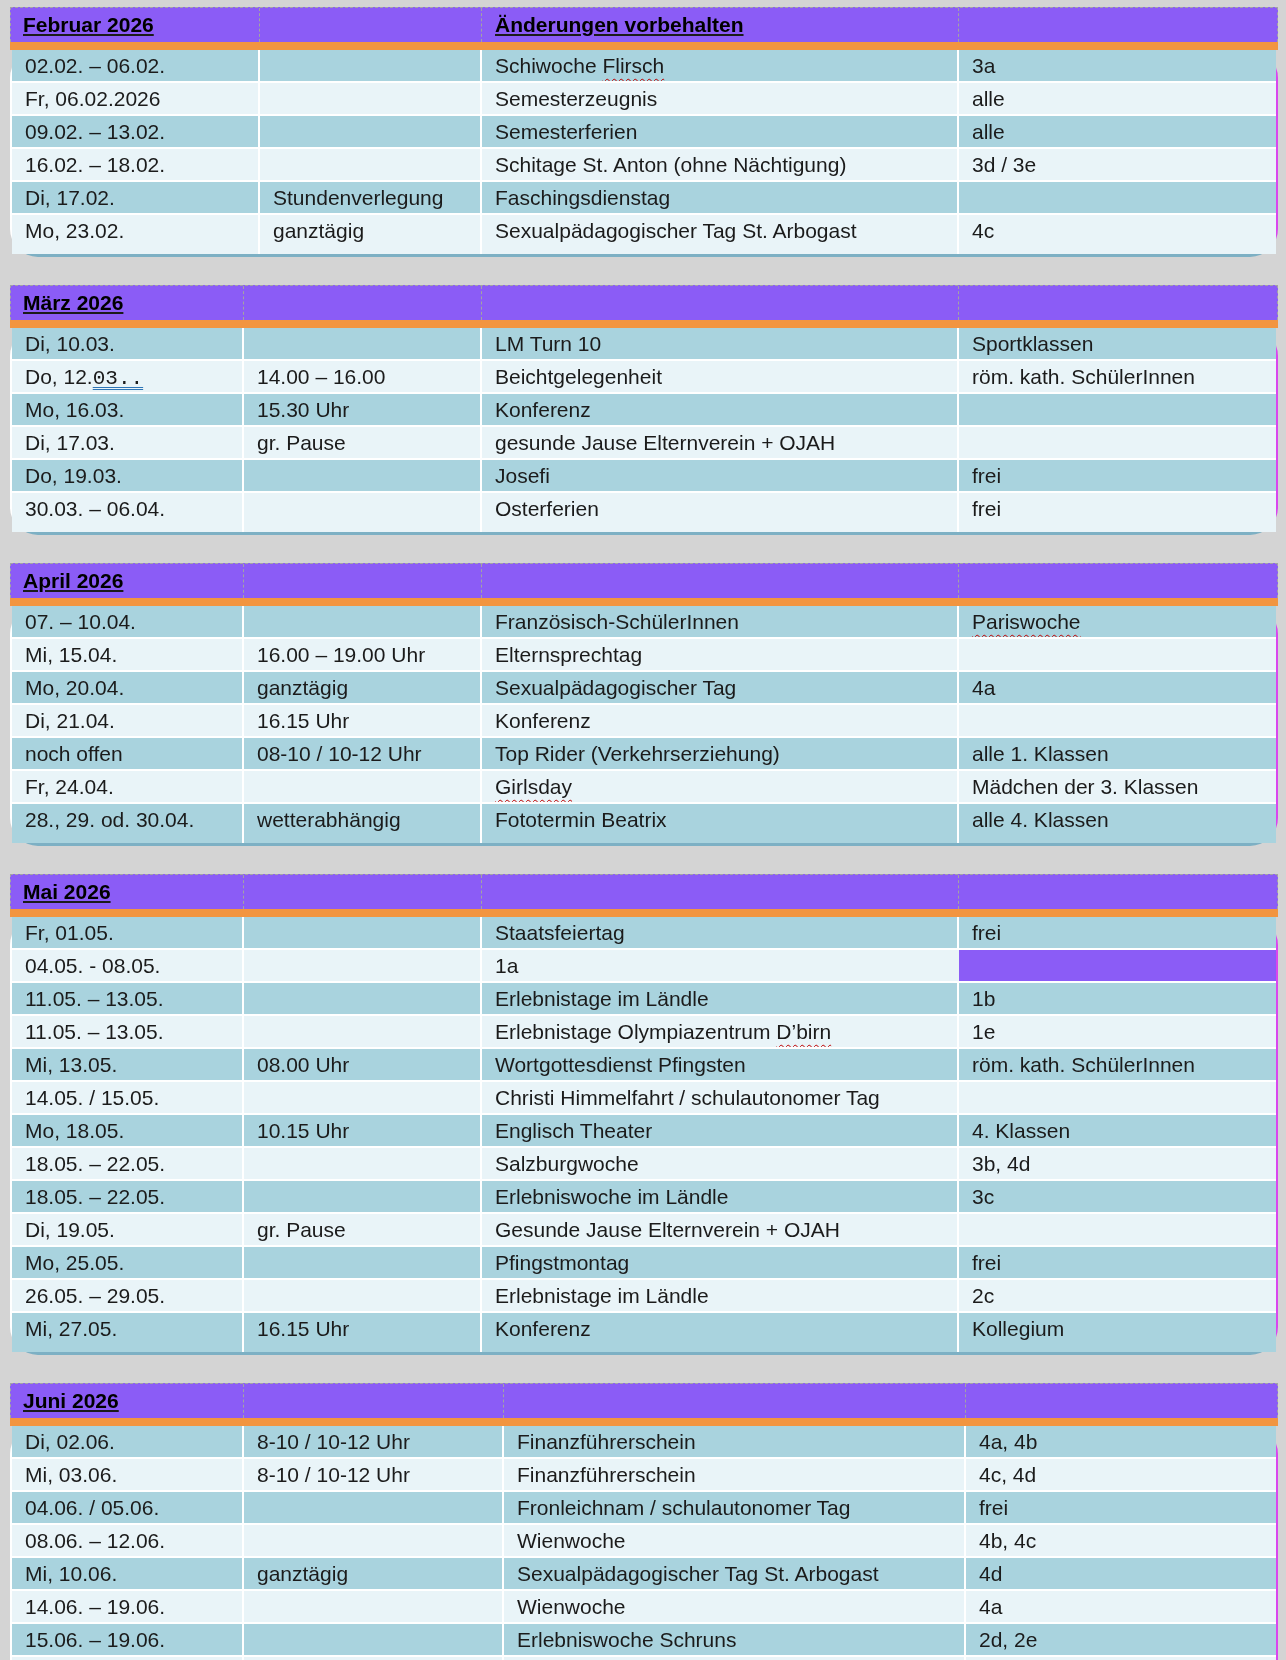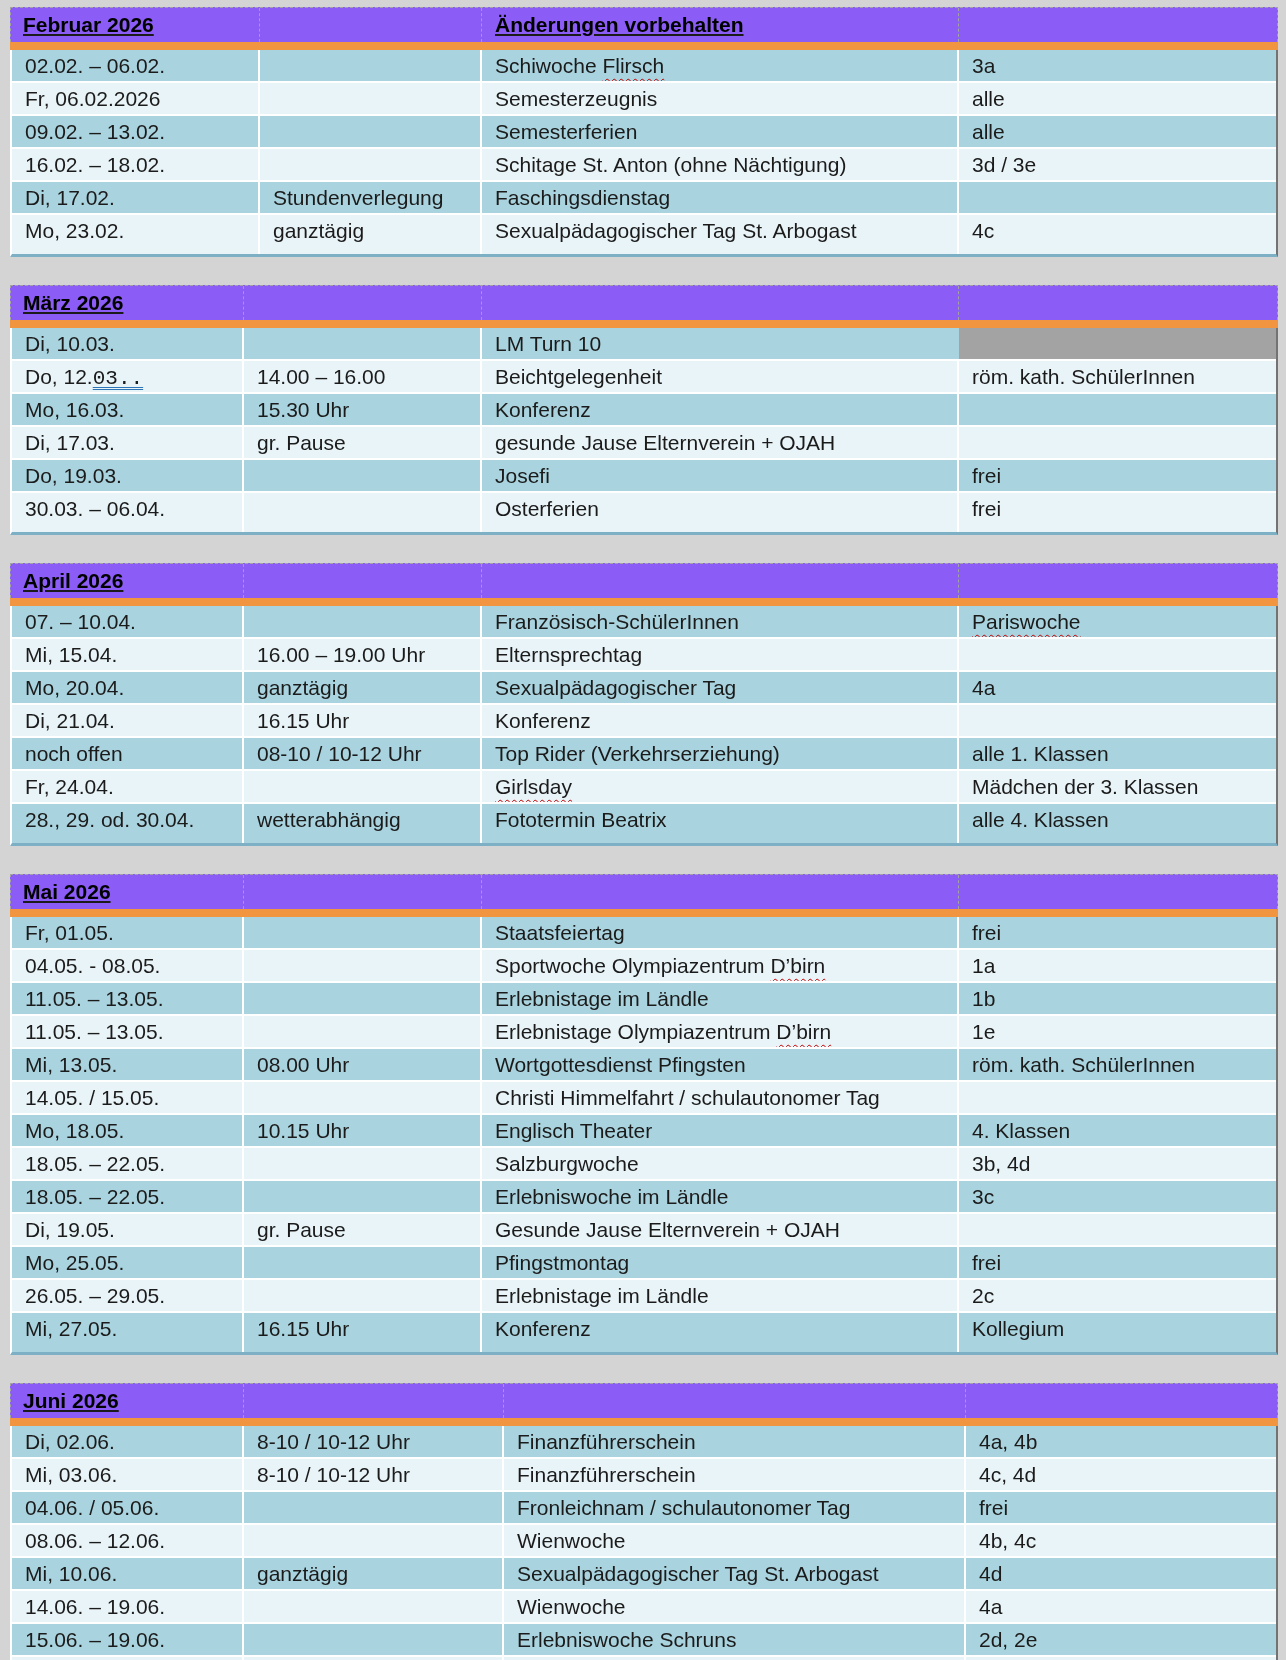--- a/index.html
+++ b/index.html
@@ -35,24 +35,25 @@
     text-decoration: underline;
   }
   .hcell { height: 100%; display: flex; align-items: center; }
   .hcell + .hcell { border-left: 1px dashed #a3a3a3; text-align: center; }
   .mtitle { font-weight: bold; font-size: 21px; padding-left: 12px; color: #000; }
   .note   { font-weight: bold; font-size: 21px; padding-left: 13px; color: #000; }
 
   .orange-bar { height: 8px; background: #f29540; }
 
   .rows {
-    background: #a3a3a3;
+    background: #8b5cf6;
     border-left: 2px solid #ffffff;
-    border-right: 2px solid #737373;
+    border-right: 2px solid #d946ef;
     border-bottom: 3px solid #7db0c4;
+    border-radius: 28px;
   }
   .row {
     display: grid;
     grid-template-columns: var(--cols);
     height: 33px;
     box-sizing: border-box;
     border-bottom: 2px solid #ffffff;
   }
   .row:last-child { height: 39px; border-bottom: none; }
   .cell {
@@ -147,20 +148,21 @@
         <div class="hcell"></div>
         <div class="hcell"></div>
         <div class="hcell"></div>
       </div>
       <div class="orange-bar"></div>
       <div class="rows">
         <div class="row dark">
           <div class="cell"><span>Di, 10.03.</span></div>
           <div class="cell"><span></span></div>
           <div class="cell"><span>LM Turn 10</span></div>
+          <div class="cell"><span>Sportklassen</span></div>
         </div>
         <div class="row light">
           <div class="cell"><span>Do, 12.</span><span class="u-double">03..</span></div>
           <div class="cell"><span>14.00 – 16.00</span></div>
           <div class="cell"><span>Beichtgelegenheit</span></div>
           <div class="cell"><span>röm. kath. SchülerInnen</span></div>
         </div>
         <div class="row dark">
           <div class="cell"><span>Mo, 16.03.</span></div>
           <div class="cell"><span>15.30 Uhr</span></div>
@@ -255,21 +257,20 @@
       <div class="rows">
         <div class="row dark">
           <div class="cell"><span>Fr, 01.05.</span></div>
           <div class="cell"><span></span></div>
           <div class="cell"><span>Staatsfeiertag</span></div>
           <div class="cell"><span>frei</span></div>
         </div>
         <div class="row light">
           <div class="cell"><span>04.05. - 08.05.</span></div>
           <div class="cell"><span></span></div>
-          <div class="cell"><span>Sportwoche Olympiazentrum </span><span class="u-wavy">D’birn</span></div>
           <div class="cell"><span>1a</span></div>
         </div>
         <div class="row dark">
           <div class="cell"><span>11.05. – 13.05.</span></div>
           <div class="cell"><span></span></div>
           <div class="cell"><span>Erlebnistage im Ländle</span></div>
           <div class="cell"><span>1b</span></div>
         </div>
         <div class="row light">
           <div class="cell"><span>11.05. – 13.05.</span></div>

